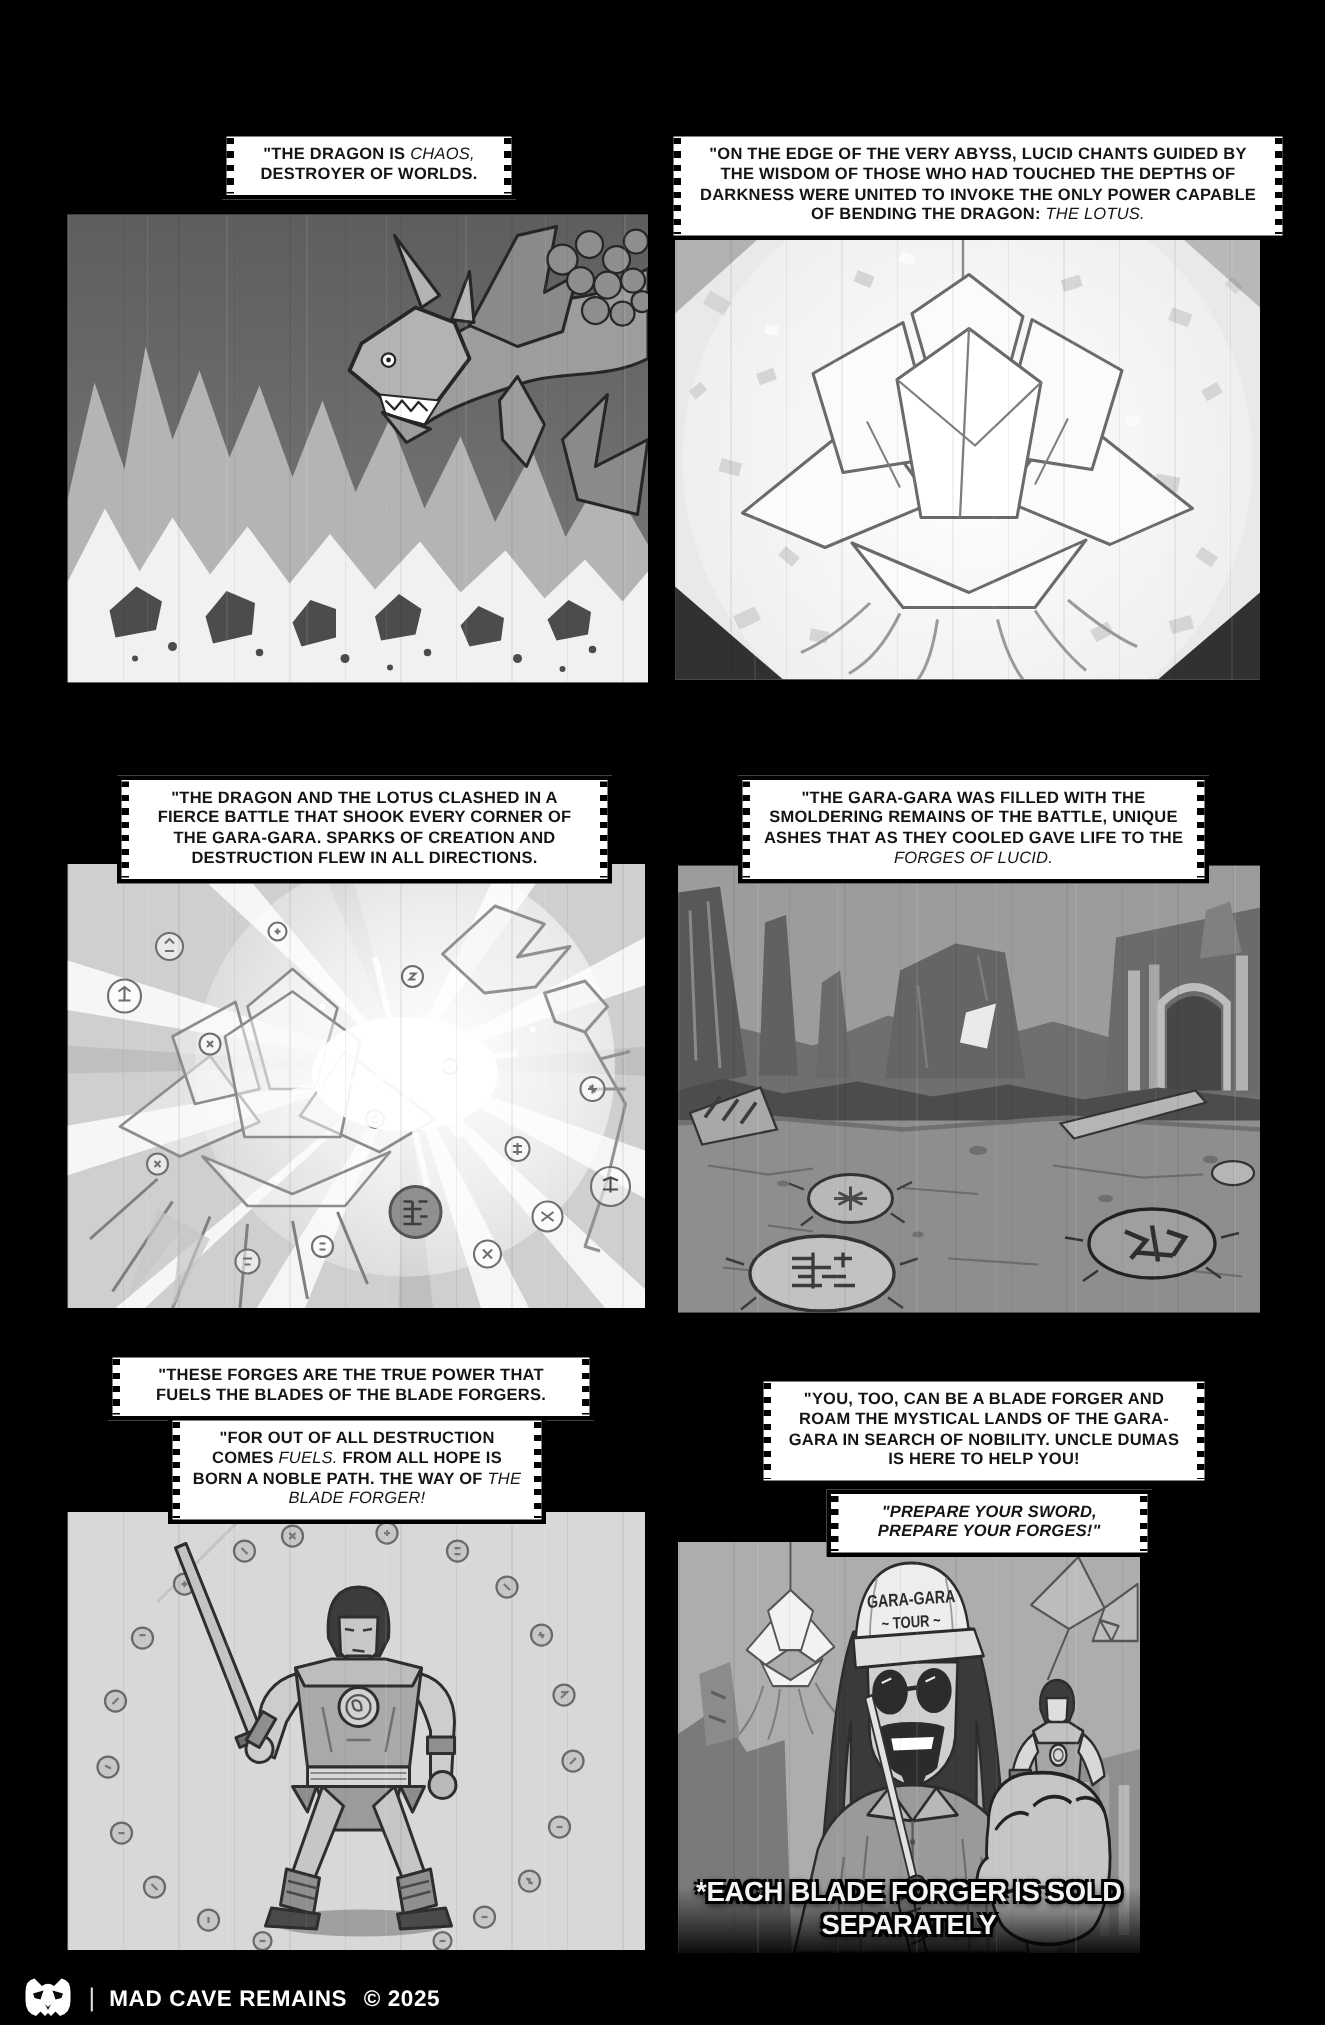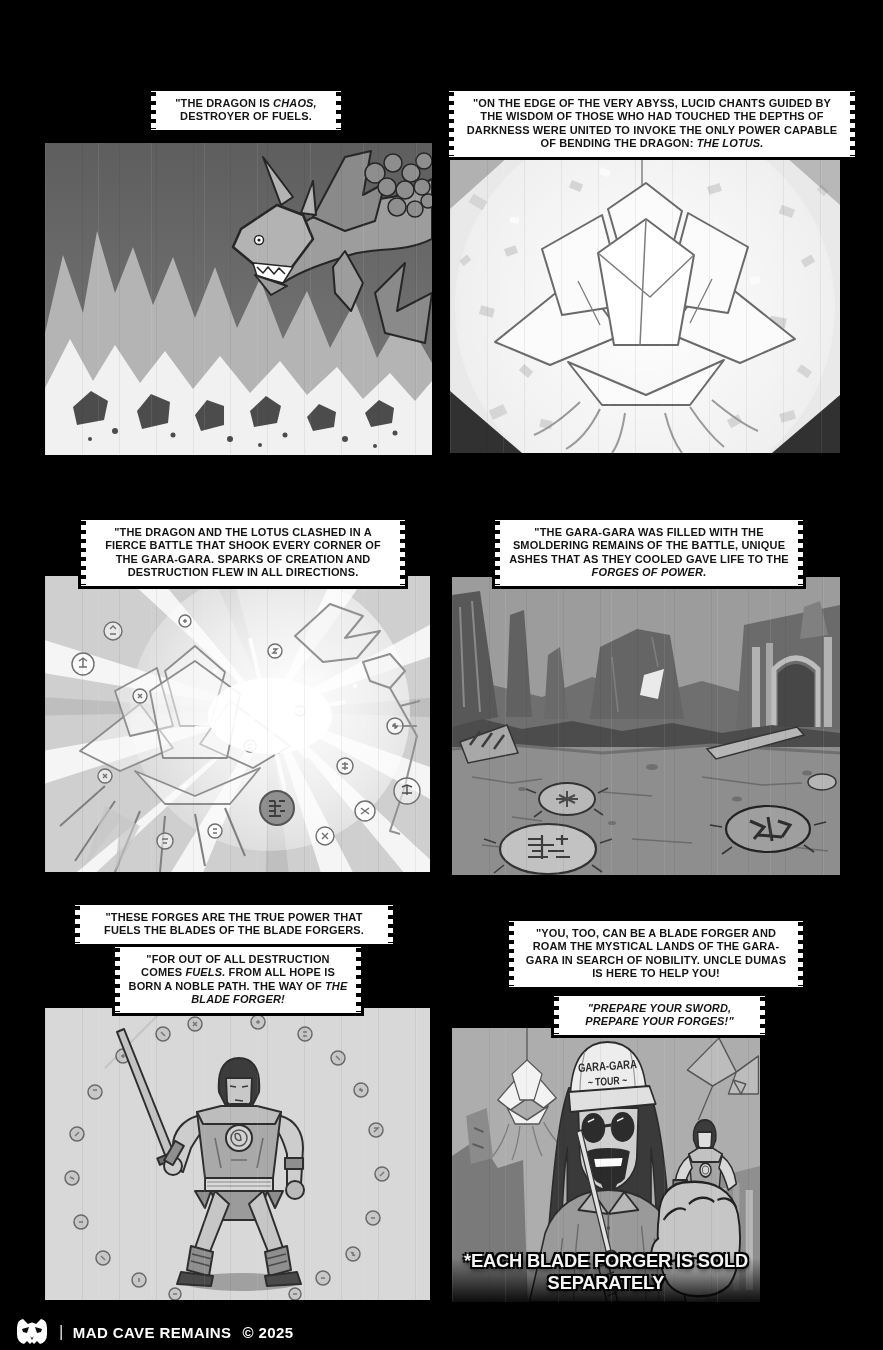--- a/index.html
+++ b/index.html
@@ -6,21 +6,21 @@
   .page{position:relative;width:883px;height:1350px;background:#000;overflow:hidden;
         font-family:"Liberation Sans",sans-serif;}
   
   .cap{position:absolute;z-index:5;background:#fff;color:#141414;border:3px solid #000;
        box-sizing:border-box;font-size:11px;font-weight:bold;line-height:1.22;
        text-align:center;padding:6px 13px;letter-spacing:.15px;}
   .cap::before,.cap::after{content:"";position:absolute;top:1px;bottom:1px;width:5px;
        background:repeating-linear-gradient(180deg,#000 0 4px,transparent 4px 9px);}
   .cap::before{left:0}
   .cap::after{right:0}
-  .cap .em{font-style:italic;font-weight:700;}
+  .cap .em{font-style:italic;font-weight:400;}
   .cap.italic{font-style:italic;font-weight:800;}
   .cap1{left:148px;top:88px;width:196px}
   .cap2{left:446px;top:88px;width:412px}
   .cap3{left:78px;top:517px;width:330px}
   .cap4{left:492px;top:517px;width:314px}
   .cap5{left:72px;top:902px;width:324px}
   .cap6{left:112px;top:944px;width:252px}
   .cap7{left:506px;top:918px;width:300px}
   .cap8{left:551px;top:993px;width:217px}
   
@@ -45,21 +45,21 @@
   .footer{position:absolute;left:14px;top:1317px;display:flex;align-items:center;gap:9px;
        color:#fff;font-weight:bold;font-size:15px;letter-spacing:.4px;}
   .footer .sep{font-weight:400;color:#ddd;font-size:17px;}
   .footer .crt{margin-left:2px;}
 </style>
 </head>
 <body>
 
 <div class="page">
 
-  <div class="cap cap1"><span>"THE DRAGON IS </span><span class="em">CHAOS,</span><span> DESTROYER OF FUELS.</span></div>
+  <div class="cap cap1"><span>"THE DRAGON IS </span><span class="em">CHAOS,</span><span> DESTROYER OF WORLDS.</span></div>
 
   <div class="cap cap2"><span>"ON THE EDGE OF THE VERY ABYSS, LUCID CHANTS GUIDED BY THE WISDOM OF THOSE WHO HAD TOUCHED THE DEPTHS OF DARKNESS WERE UNITED TO INVOKE THE ONLY POWER CAPABLE OF BENDING THE DRAGON: </span><span class="em">THE LOTUS.</span></div>
 
   <div class="panel p1">
     <svg viewBox="0 0 387 312" preserveAspectRatio="none">
       <defs>
         <linearGradient id="p1sky" x1="0" y1="0" x2="0" y2="1">
           <stop offset="0" stop-color="#5e5e5e"></stop>
             <stop offset="1" stop-color="#7b7b7b"></stop>
         </linearGradient>
@@ -176,21 +176,21 @@
         <path d="M196,62 L190,188 M148,96 L200,140 L244,98" fill="none" stroke="#7d7d7d" stroke-width="1.5"></path>
         <path d="M118,205 L196,238 L274,203 L240,248 L152,248 Z"></path>
         <path d="M128,124 L150,168 M262,122 L240,166" fill="none" stroke="#7d7d7d" stroke-width="1.3"></path>
       </g>
     </svg>
     <div class="grain"></div>
   </div>
 
   <div class="cap cap3"><span>"THE DRAGON AND THE LOTUS CLASHED IN A FIERCE BATTLE THAT SHOOK EVERY CORNER OF THE GARA-GARA. SPARKS OF CREATION AND DESTRUCTION FLEW IN ALL DIRECTIONS.</span></div>
 
-  <div class="cap cap4"><span>"THE GARA-GARA WAS FILLED WITH THE SMOLDERING REMAINS OF THE BATTLE, UNIQUE ASHES THAT AS THEY COOLED GAVE LIFE TO THE </span><span class="em">FORGES OF POWER.</span></div>
+  <div class="cap cap4"><span>"THE GARA-GARA WAS FILLED WITH THE SMOLDERING REMAINS OF THE BATTLE, UNIQUE ASHES THAT AS THEY COOLED GAVE LIFE TO THE </span><span class="em">FORGES OF LUCID.</span></div>
 
   <div class="panel p3">
     <svg viewBox="0 0 385 296" preserveAspectRatio="none">
       <defs>
         <radialGradient id="p3core" cx="0.58" cy="0.47" r="0.75">
           <stop offset="0" stop-color="#ffffff"></stop>
             <stop offset=".45" stop-color="#ffffff" stop-opacity=".65"></stop>
           <stop offset="1" stop-color="#ffffff" stop-opacity="0"></stop>
         </radialGradient>
       </defs>

